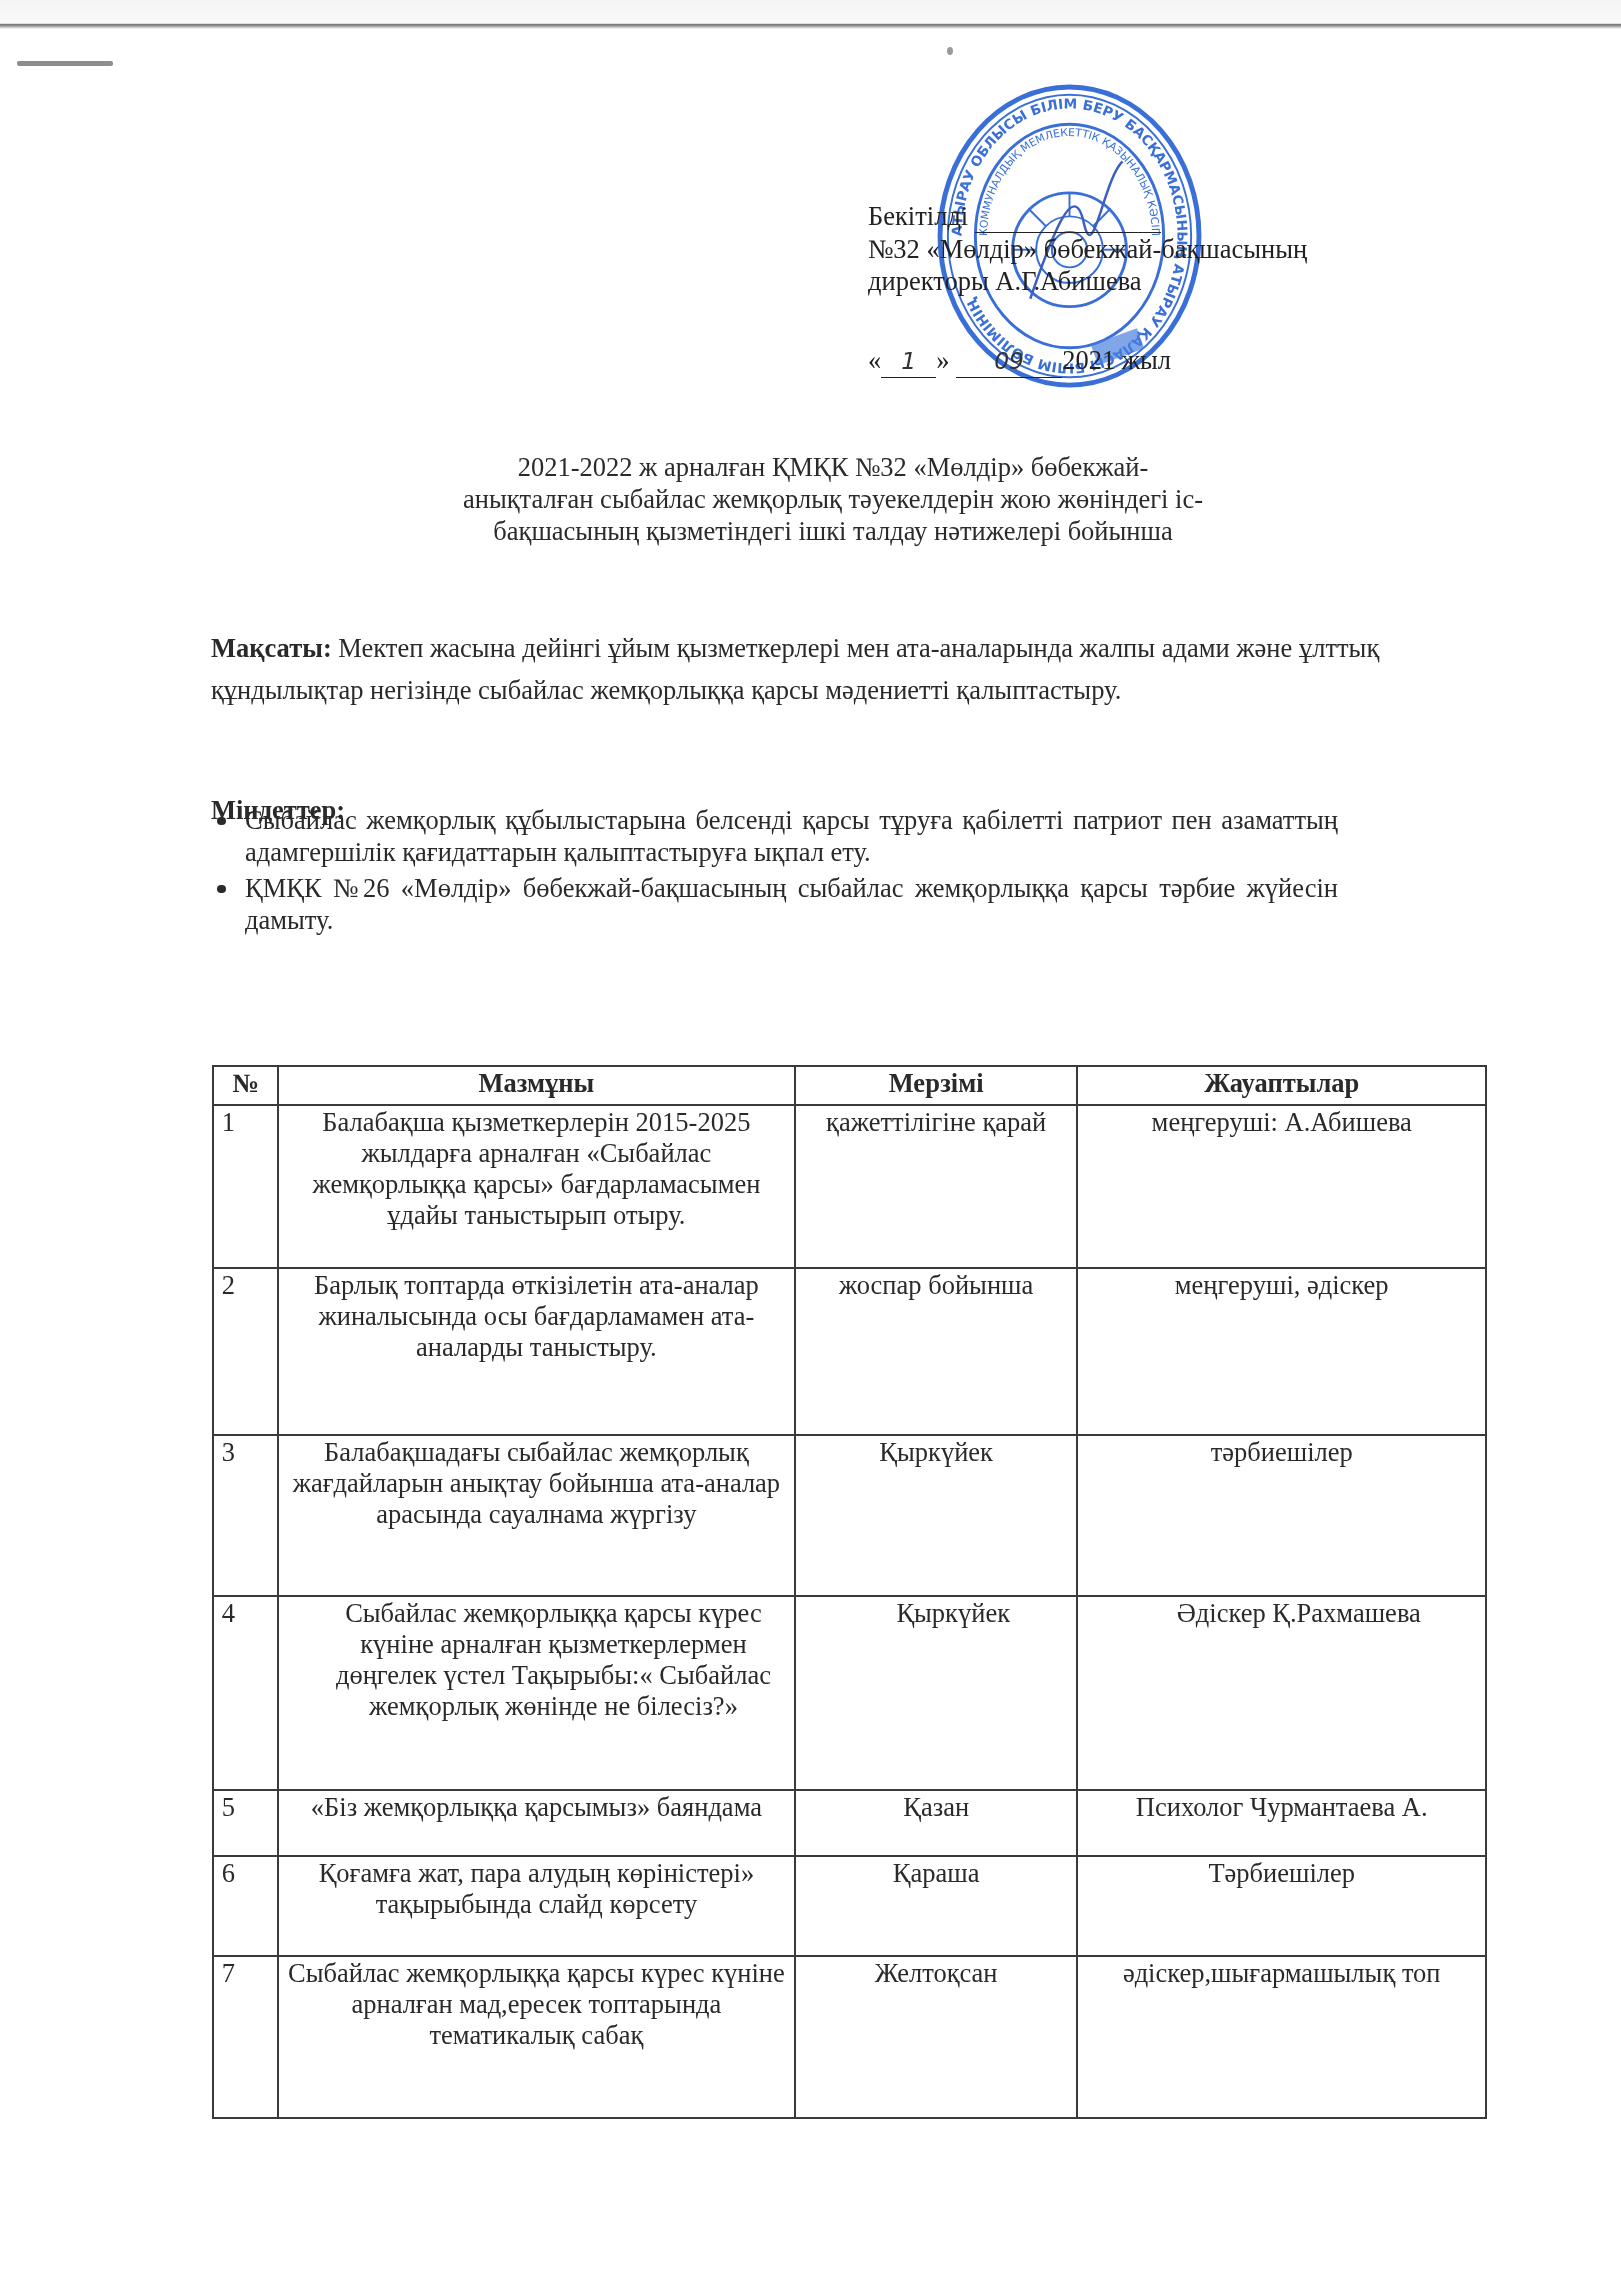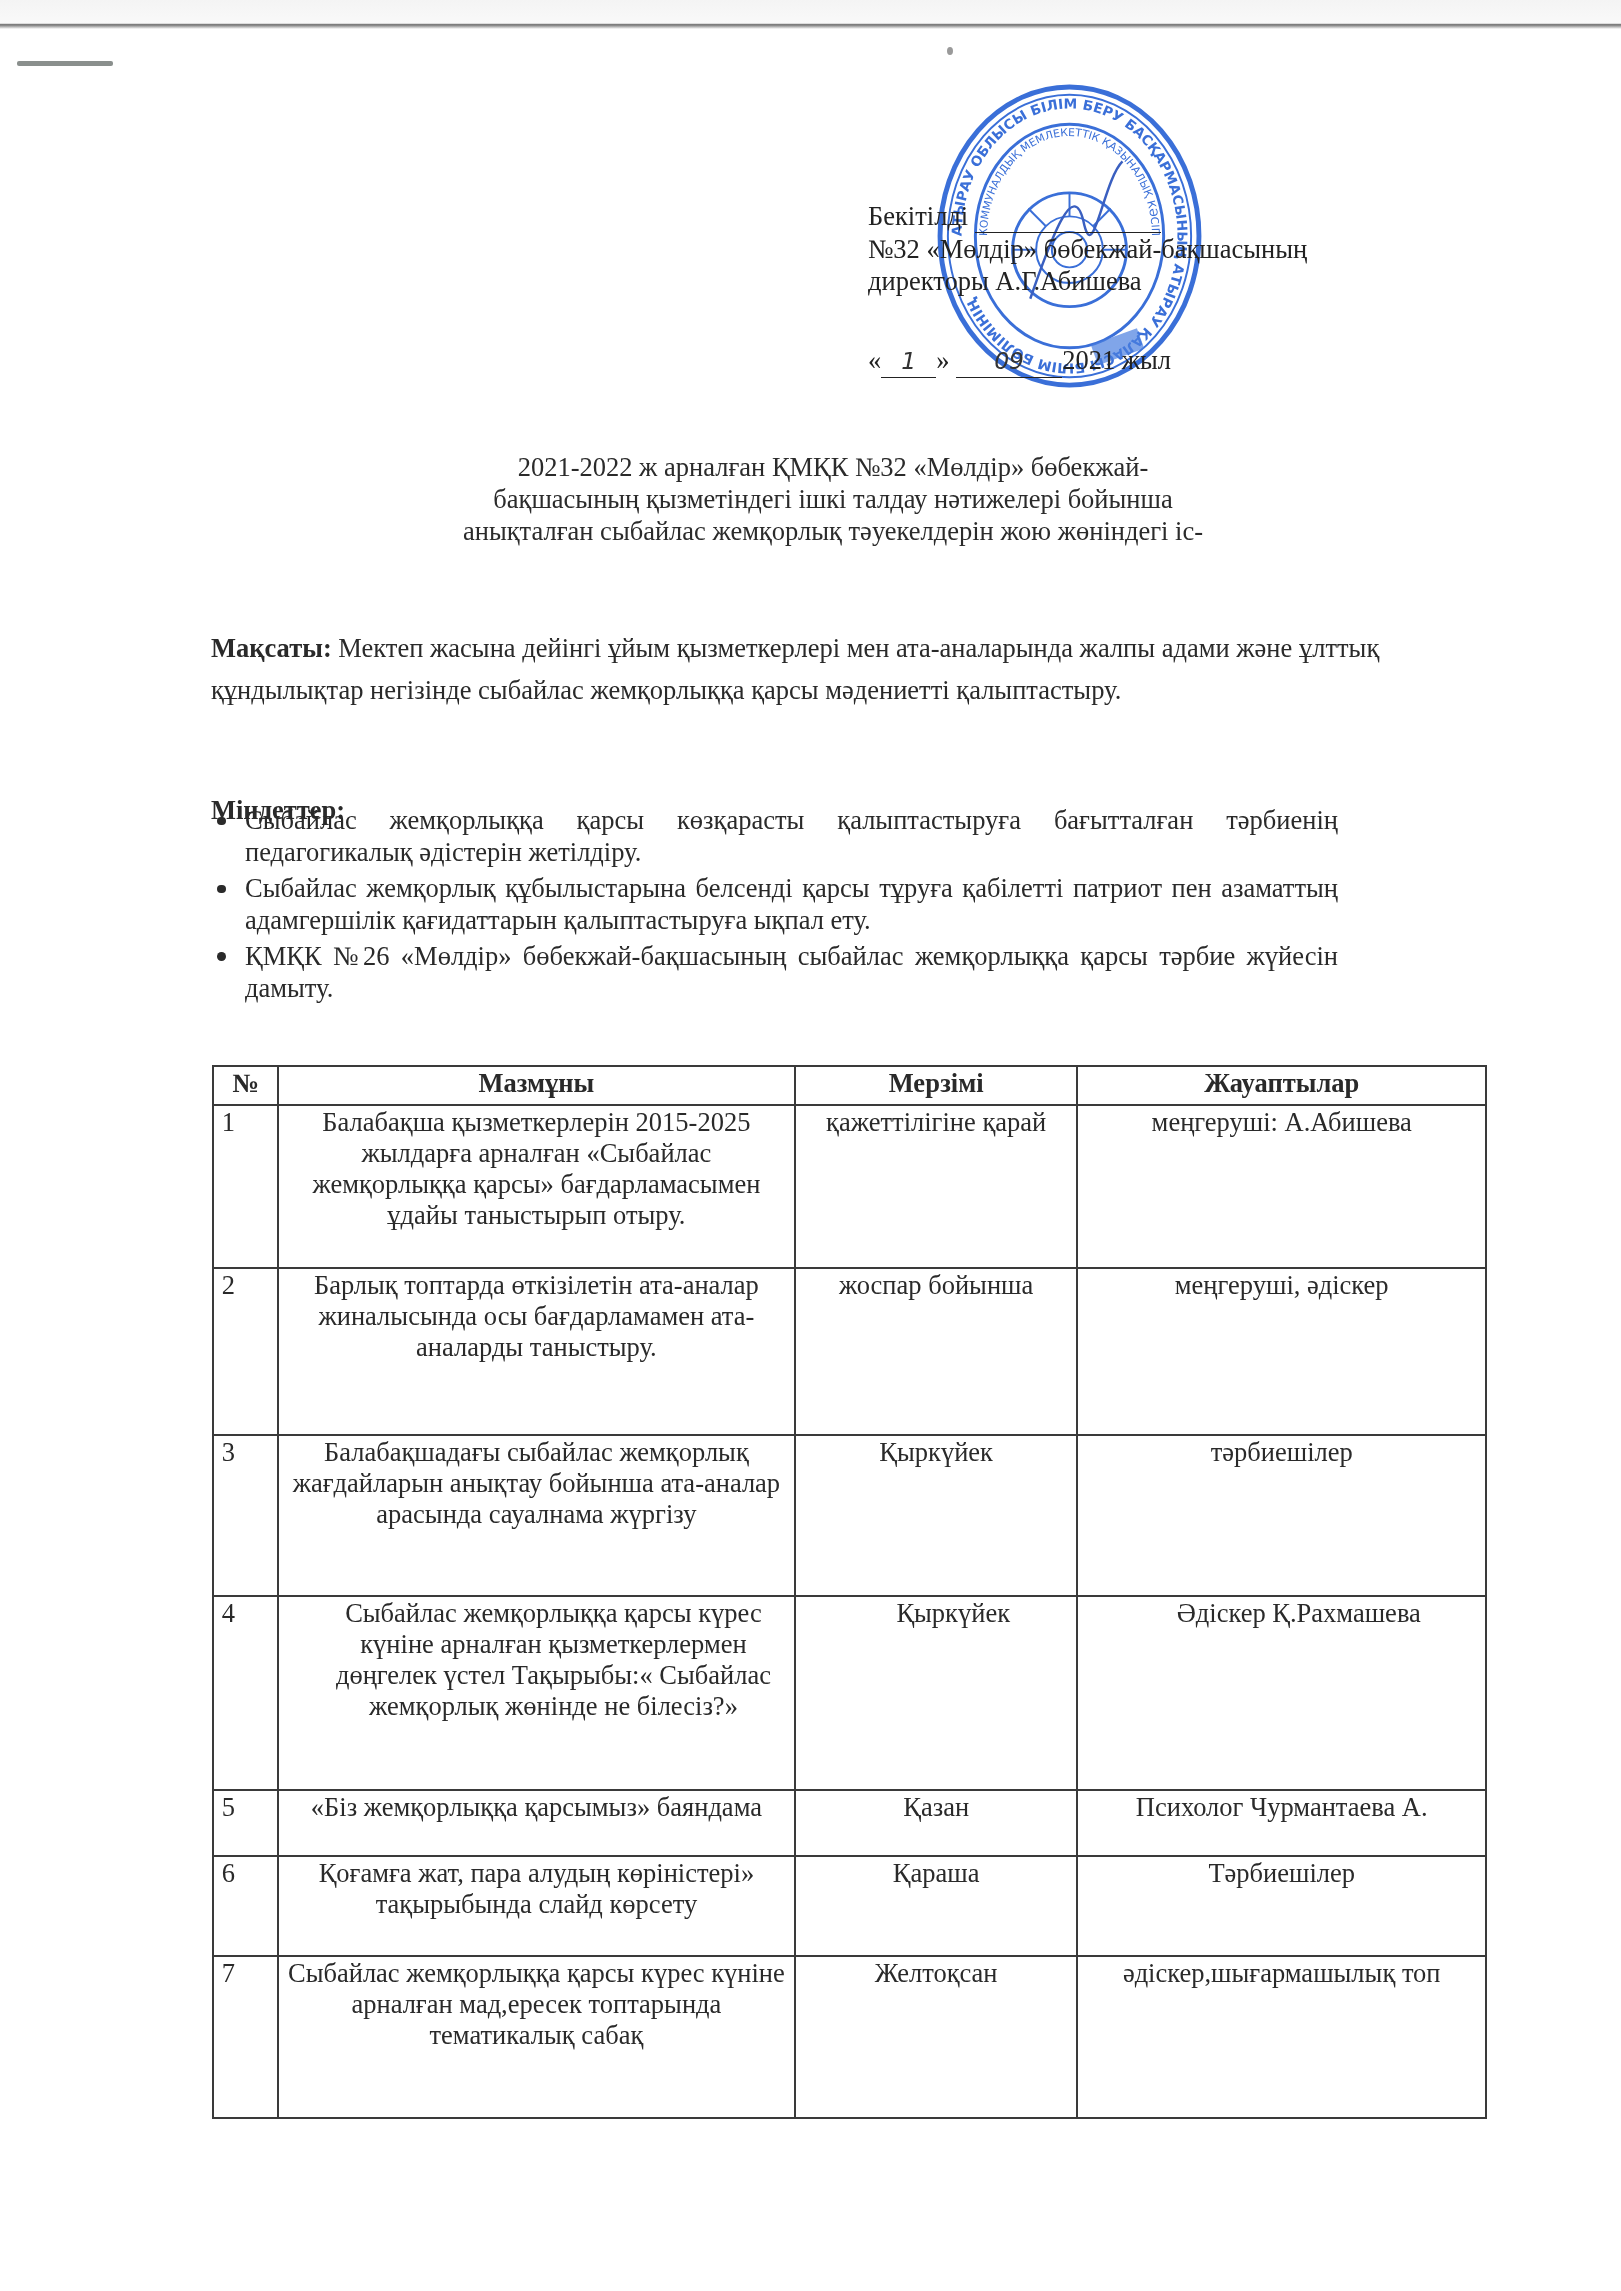--- a/index.html
+++ b/index.html
@@ -90,31 +90,30 @@
   <div class="line">№32 «Мөлдір» бөбекжай-бақшасының</div>
   <div class="line">директоры А.Г.Абишева</div>
   <div class="line">
     <span>«</span><span class="blank hand" style="width:55px;">1</span><span>»</span>
     <span class="blank hand" style="width:106px;margin-top:48px;">09</span><span>2021 жыл</span>
   </div>
 </div>
 
 <div class="title">
   <div>2021-2022 ж арналған ҚМҚК №32 «Мөлдір» бөбекжай-</div>
+  <div>анықталған сыбайлас жемқорлық тәуекелдерін жою жөніндегі іс-</div>
   <div>бақшасының  қызметіндегі ішкі талдау нәтижелері бойынша</div>
-  <div>анықталған сыбайлас жемқорлық тәуекелдерін жою жөніндегі іс-</div>
 </div>
 
 <div class="goal">
   <b>Мақсаты:</b><span> Мектеп жасына дейінгі ұйым қызметкерлері мен ата-аналарында жалпы адами және ұлттық құндылықтар негізінде сыбайлас жемқорлыққа қарсы мәдениетті қалыптастыру.</span>
 </div>
 
 <div class="tasks-label">Міндеттер:</div>
 <ul class="tasks">
-  <li>Сыбайлас жемқорлыққа қарсы көзқарасты қалыптастыруға бағытталған тәрбиенің педагогикалық әдістерін жетілдіру.</li>
   <li>Сыбайлас жемқорлық құбылыстарына белсенді қарсы тұруға қабілетті патриот пен азаматтың адамгершілік қағидаттарын қалыптастыруға ықпал ету.</li>
   <li>ҚМҚК №26 «Мөлдір» бөбекжай-бақшасының сыбайлас жемқорлыққа қарсы тәрбие жүйесін дамыту.</li>
 </ul>
 
 <table class="plan">
   <colgroup>
       <col class="c1">
       <col class="c2">
       <col class="c3">
       <col class="c4">

